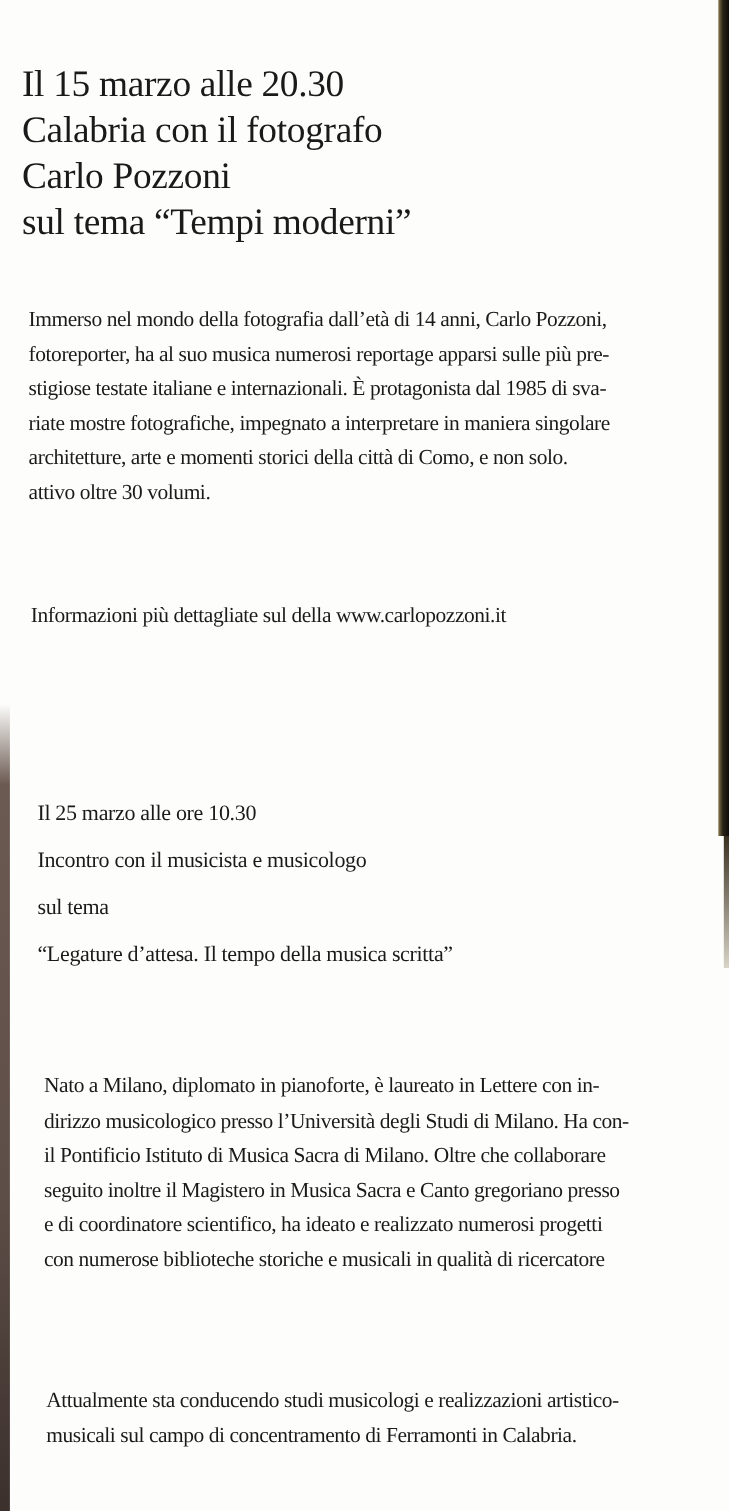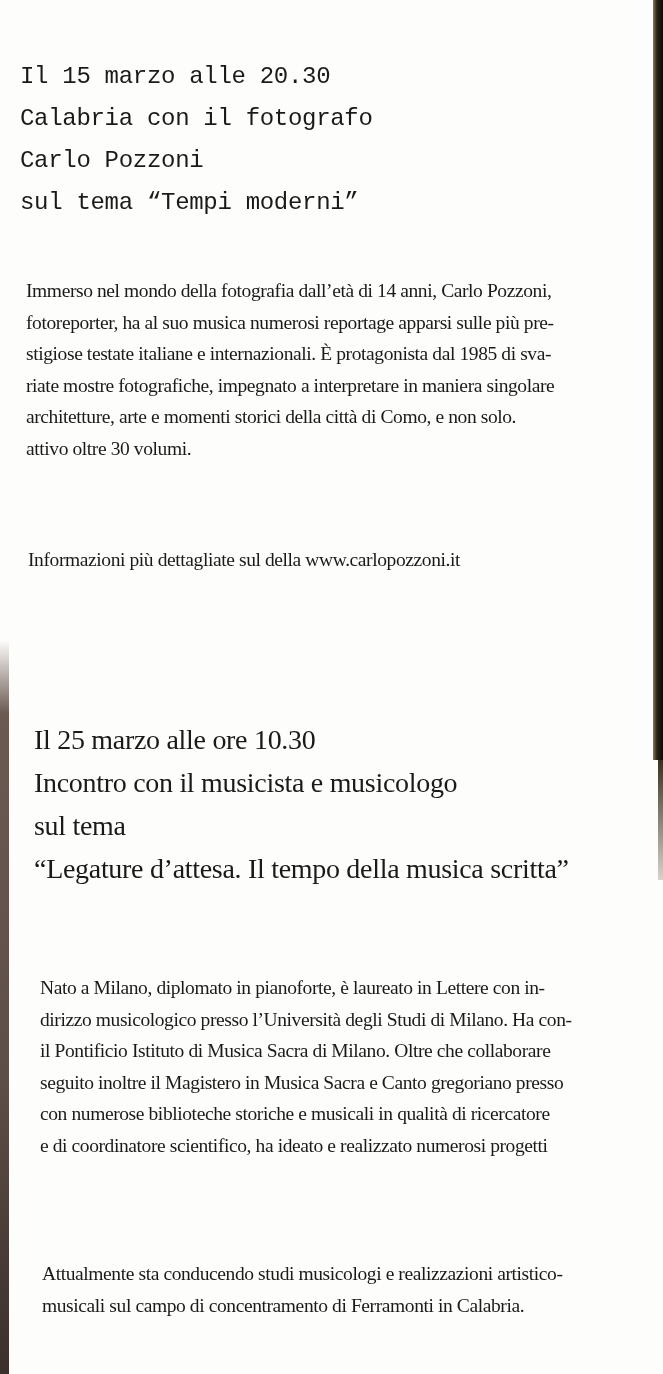--- a/index.html
+++ b/index.html
@@ -19,22 +19,22 @@
     }
     .edge-left {
       position: absolute; top: 640px; left: 0; width: 9px; height: 734px;
       background: linear-gradient(to bottom, rgba(90,70,60,0) 0%, #6b5a52 10%, #5e4e48 60%, #3b302c 100%);
     }
     .page { position: absolute; left: 0; top: 0; width: 663px; height: 1374px; }
     .h {
       position: absolute; margin: 0; font-weight: normal; white-space: nowrap;
       letter-spacing: -0.3px;
     }
-    .h1 { font-size: 24px; line-height: 42px; font-family: Liberation Mono, monospace; }
-    .h2 { font-size: 28px; line-height: 43px; }
+    .h1 { font-size: 34px; line-height: 42px; }
+    .h2 { font-size: 20px; line-height: 43px; }
     .p {
       position: absolute; margin: 0; white-space: nowrap; letter-spacing: -0.4px;
       font-size: 19.5px; line-height: 31.5px;
     }
     .p div { height: 31.5px; }
   </style>
 </head>
 <body>
 
 <div class="page">
@@ -67,21 +67,21 @@
     <div>Incontro con il musicista e musicologo</div>
     <div>sul tema</div>
     <div>“Legature d’attesa. Il tempo della musica scritta”</div>
   </div>
 
   <div class="p" style="left:40px; top:972px;">
     <div>Nato a Milano, diplomato in pianoforte, è laureato in Lettere con in-</div>
     <div>dirizzo musicologico presso l’Università degli Studi di Milano. Ha con-</div>
     <div>il Pontificio Istituto di Musica Sacra di Milano. Oltre che collaborare</div>
     <div>seguito inoltre il Magistero in Musica Sacra e Canto gregoriano presso</div>
+    <div>e di coordinatore scientifico, ha ideato e realizzato numerosi progetti</div>
     <div>con numerose biblioteche storiche e musicali in qualità di ricercatore</div>
-    <div>e di coordinatore scientifico, ha ideato e realizzato numerosi progetti</div>
   </div>
 
   <div class="p" style="left:42px; top:1258px;">
     <div>Attualmente sta conducendo studi musicologi e realizzazioni artistico-</div>
     <div>musicali sul campo di concentramento di Ferramonti in Calabria.</div>
   </div>
 </div>
 
 </body></html>

